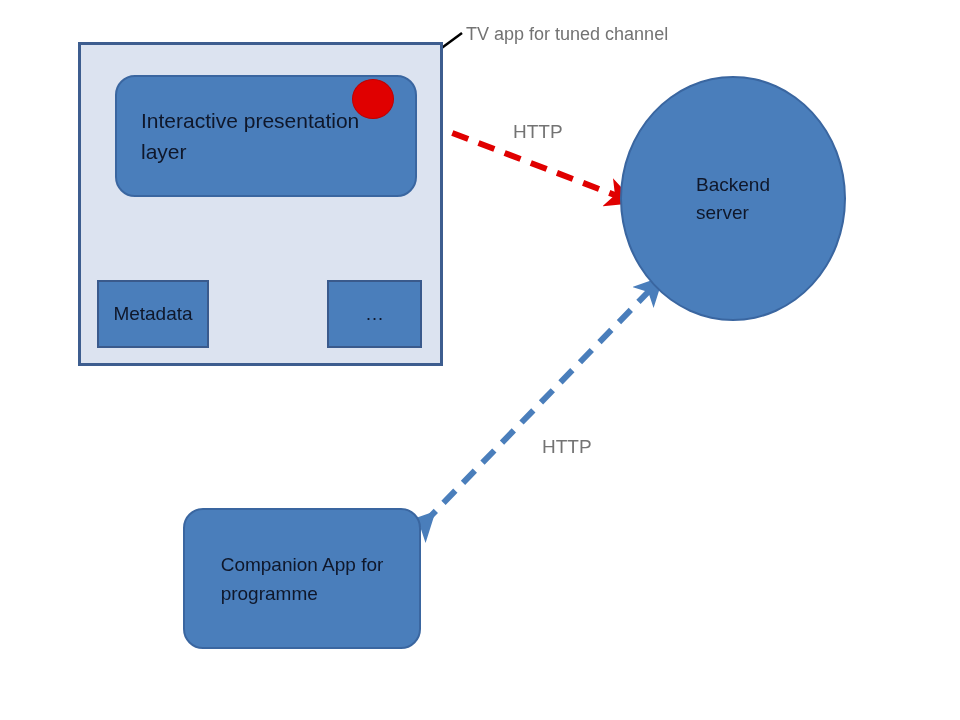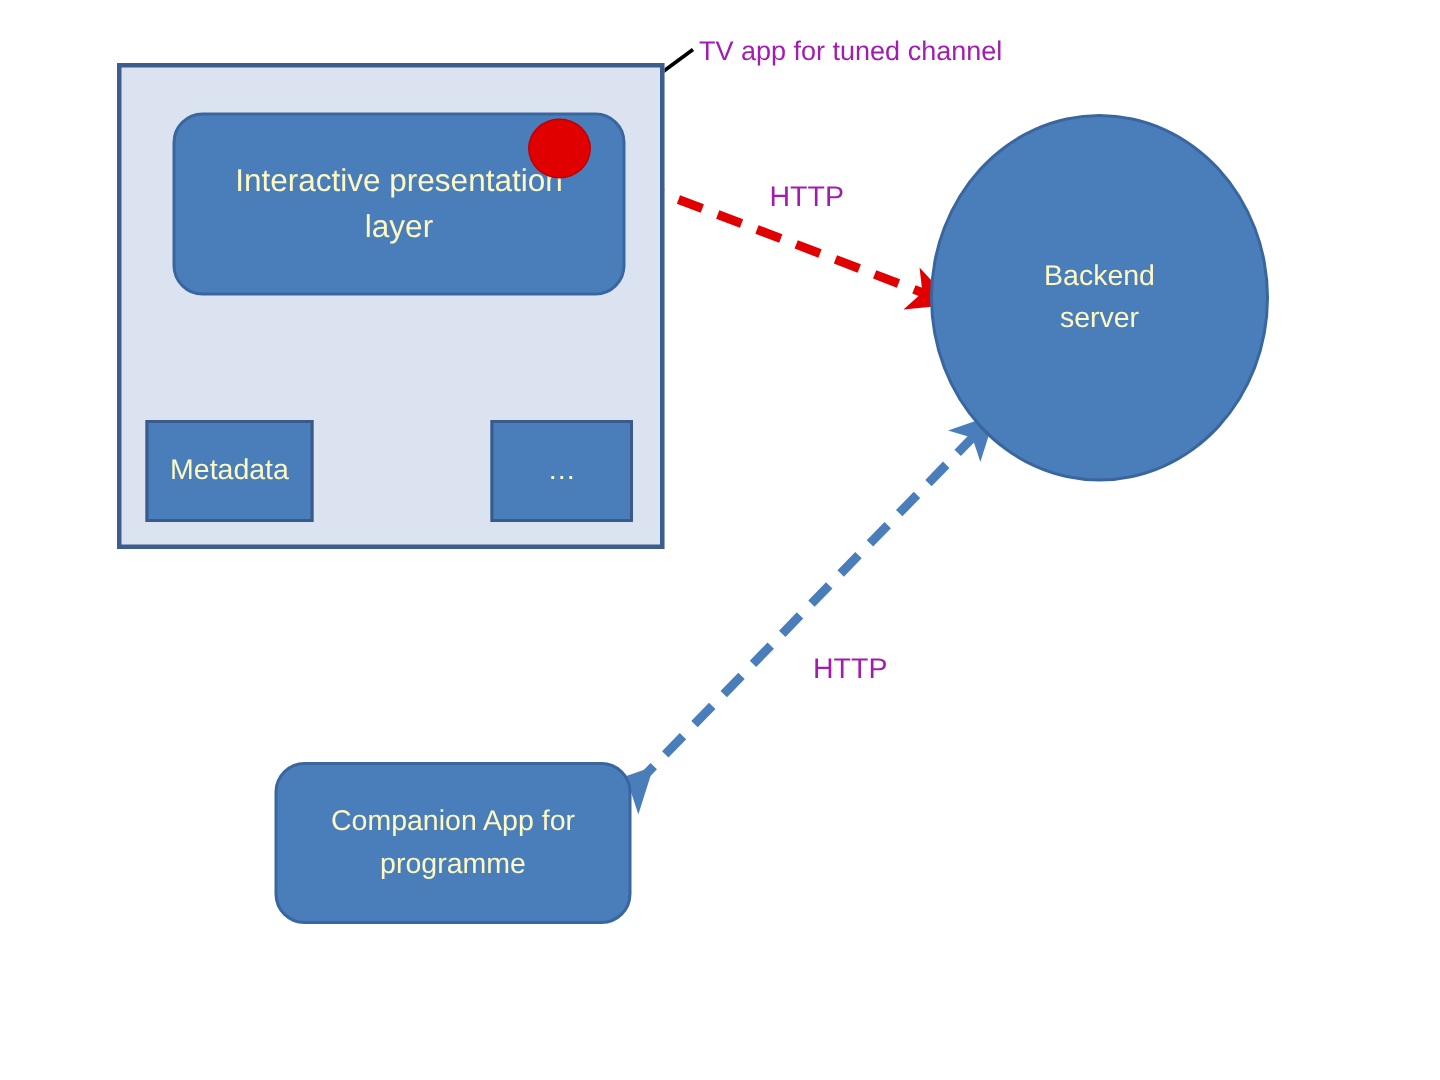--- a/index.html
+++ b/index.html
@@ -23,22 +23,22 @@
     top: 0;
     width: 960px;
     height: 720px;
   }
   .node {
     position: absolute;
     box-sizing: border-box;
     display: flex;
     align-items: center;
     justify-content: center;
-    text-align: center;
-    color: #fef9c3;
+    text-align: left;
+    color: #0f172a;
     background: #4a7ebb;
     border: 2px solid #3a5a8c;
   }
   
   #device-container {
     left: 78px;
     top: 42px;
     width: 365px;
     height: 324px;
     background: #dce3f0;
@@ -79,42 +79,42 @@
     border-radius: 50%;
     border: 2px solid #3a66a0;
     font-size: 19px;
     line-height: 28px;
   }
   
   #companion-app {
     left: 183px;
     top: 508px;
     width: 238px;
-    height: 108px;
+    height: 141px;
     border-radius: 20px;
     border: 2px solid #3a66a0;
     font-size: 19px;
     line-height: 29px;
     padding: 0 16px;
   }
   
   #tv-app-dot {
     position: absolute;
     left: 352px;
     top: 79px;
     width: 40px;
     height: 38px;
     border-radius: 50%;
     background: #e00000;
     border: 1px solid #c00000;
   }
   
   .callout {
     position: absolute;
-    color: #a21caf;
+    color: #737373;
     white-space: nowrap;
   }
   #callout-tv-app {
     left: 466px;
     top: 24px;
     font-size: 18px;
   }
   #label-http-top {
     left: 513px;
     top: 121px;

